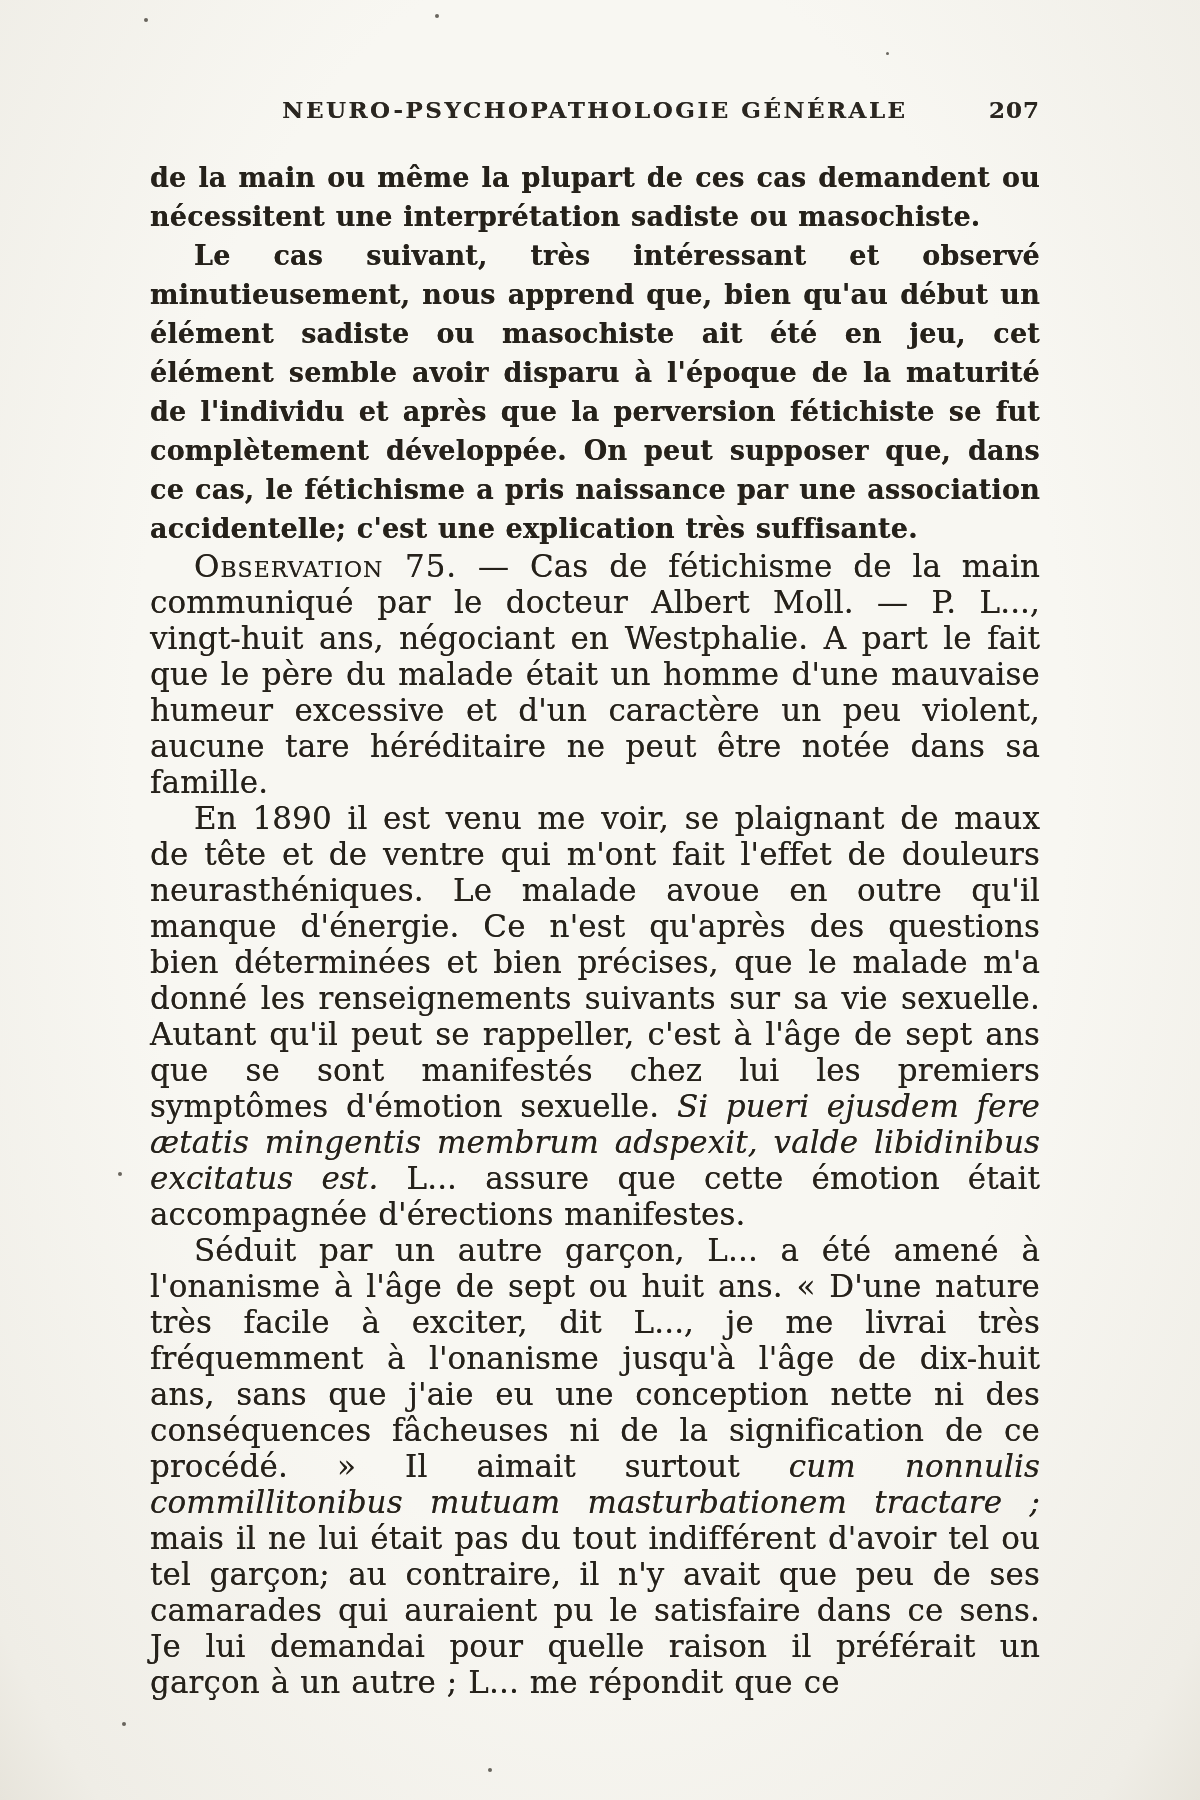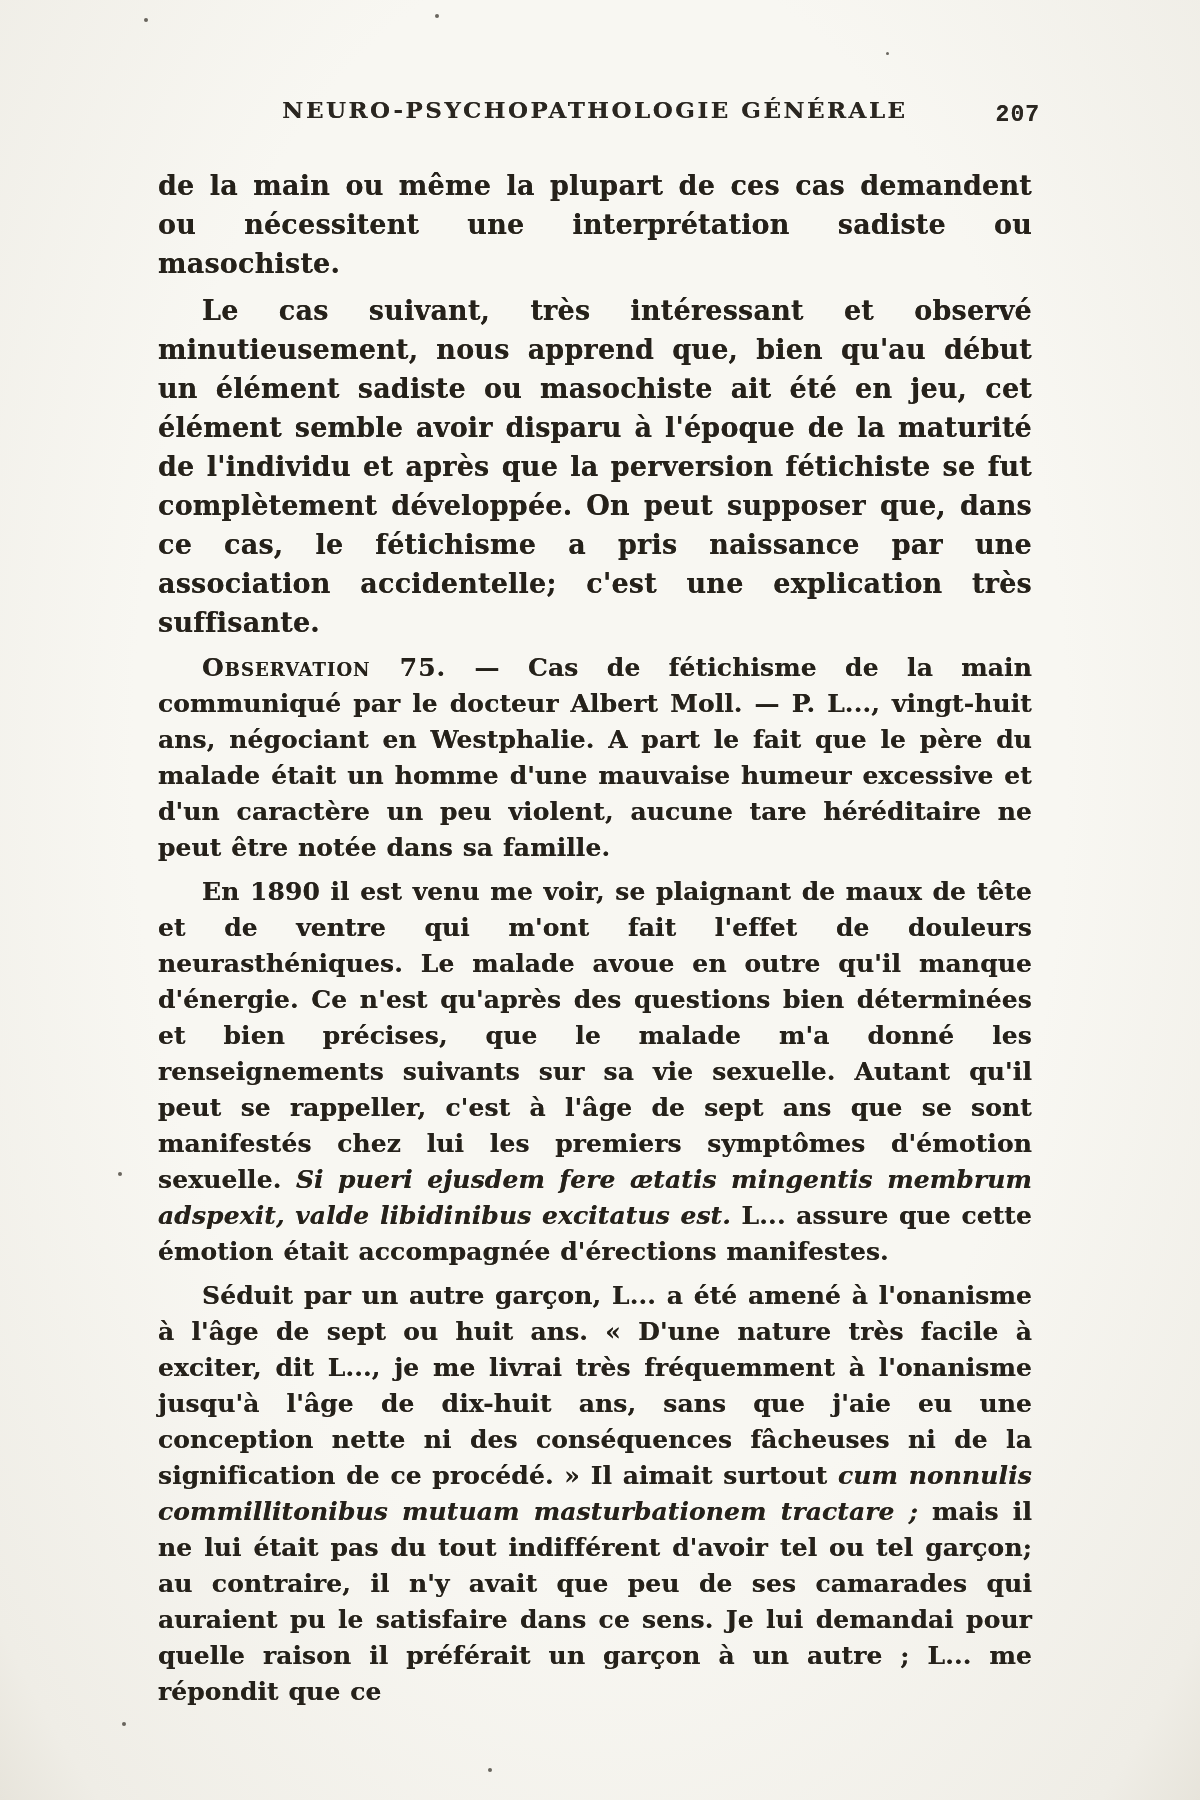--- a/index.html
+++ b/index.html
@@ -25,46 +25,45 @@
     text-align: center;
     font-size: 23px;
     font-weight: bold;
     letter-spacing: 2.5px;
     color: #2a2620;
     text-shadow: 0 0 0.6px rgba(42,38,32,0.65);
   }
   .page-number {
     position: absolute;
     right: 0;
-    top: 6px;
+    top: 0;
     letter-spacing: 1px;
-    font-family: Liberation Mono, monospace;
   }
   .body-block {
     position: absolute;
     top: 158px;
     left: 150px;
     width: 890px;
   }
   p.para {
-    margin: 8px;
+    margin: 0;
     text-align: justify;
     text-shadow: 0 0 0.6px rgba(40,35,28,0.7);
     word-spacing: 1px;
   }
   .main {
     font-size: 27px;
     line-height: 39px;
     font-weight: 600;
     letter-spacing: 0.2px;
   }
   .obs {
-    font-size: 25px;
+    font-size: 31px;
     line-height: 36px;
-    font-weight: 700;
+    font-weight: 400;
     letter-spacing: 0.1px;
   }
   .indent { text-indent: 44px; }
   .obs-first { margin-top: 20px; }
   .sc { font-variant: small-caps; letter-spacing: 1px; }
   .it { font-style: italic; }
   .speck {
     position: absolute;
     background: #3a362d;
     border-radius: 50%;

